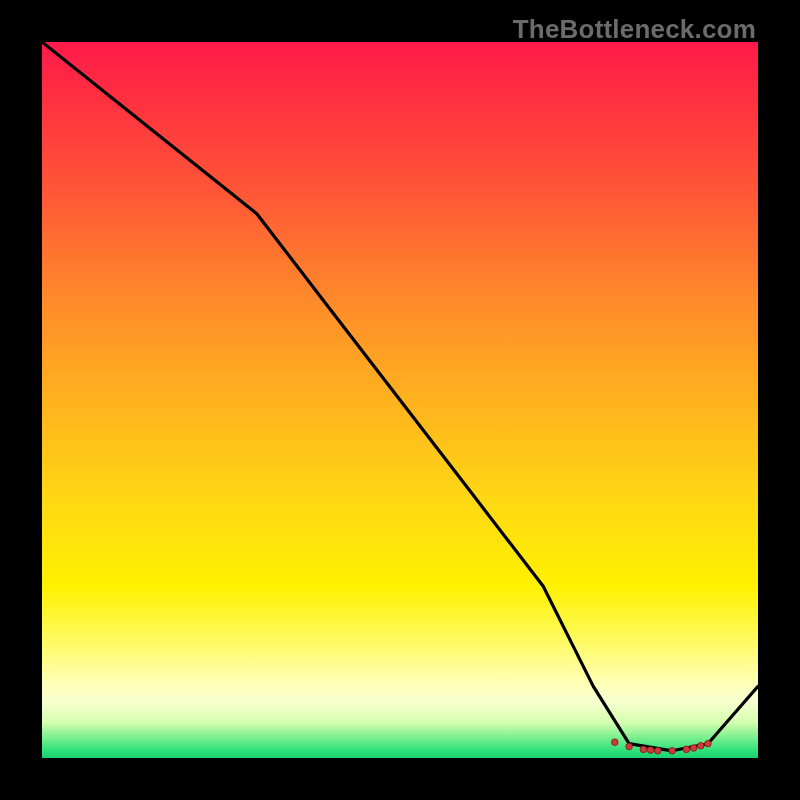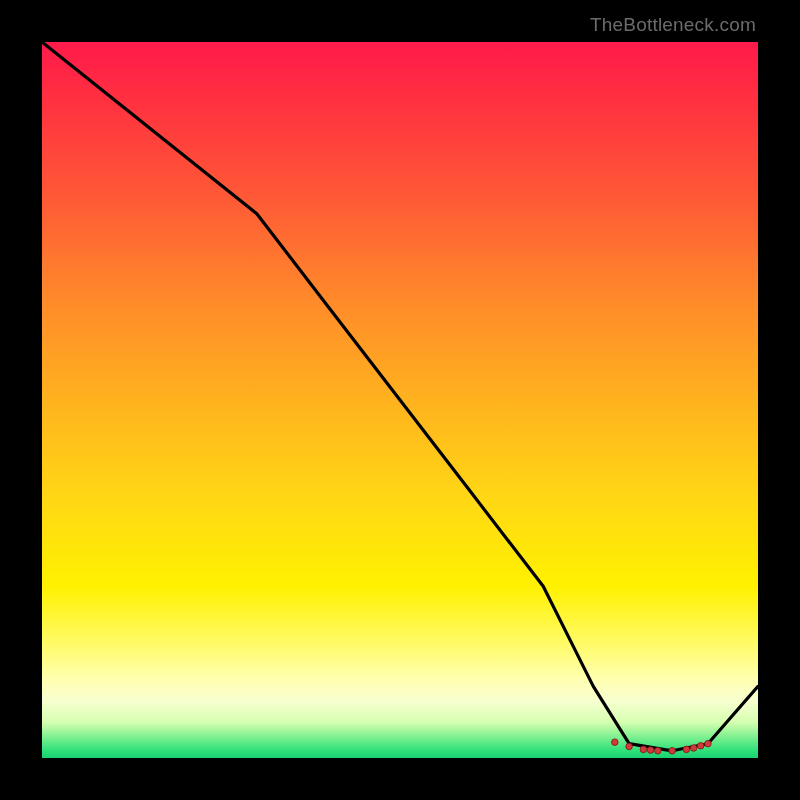--- a/index.html
+++ b/index.html
@@ -50,22 +50,22 @@
     position: absolute;
     inset: 0;
     width: 100%;
     height: 100%;
   }
   .watermark {
     position: absolute;
     top: 14px;
     right: 44px;
     color: #6b6b6b;
-    font-size: 19px;
-    font-weight: 400;
+    font-size: 26px;
+    font-weight: 700;
     letter-spacing: 0.2px;
     user-select: none;
   }
 </style>
 </head>
 <body>
 
 <div class="frame">
 
   <div class="watermark">TheBottleneck.com</div>

